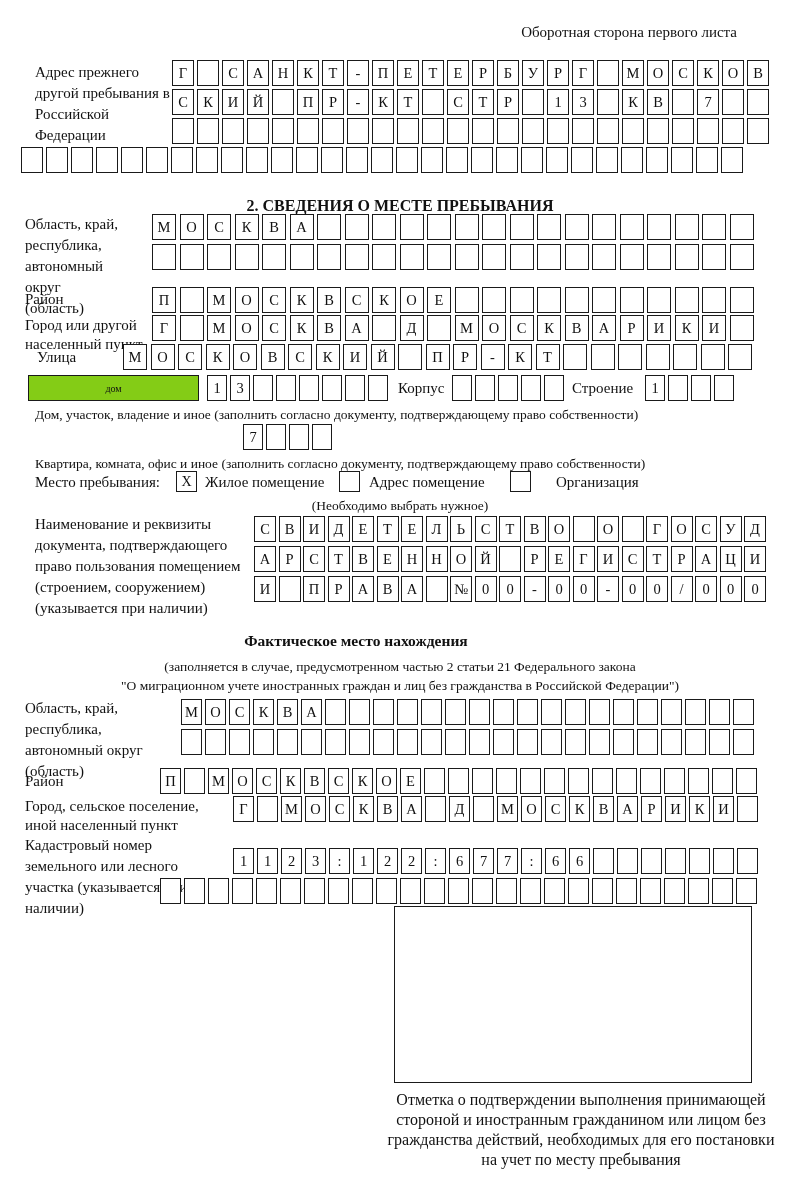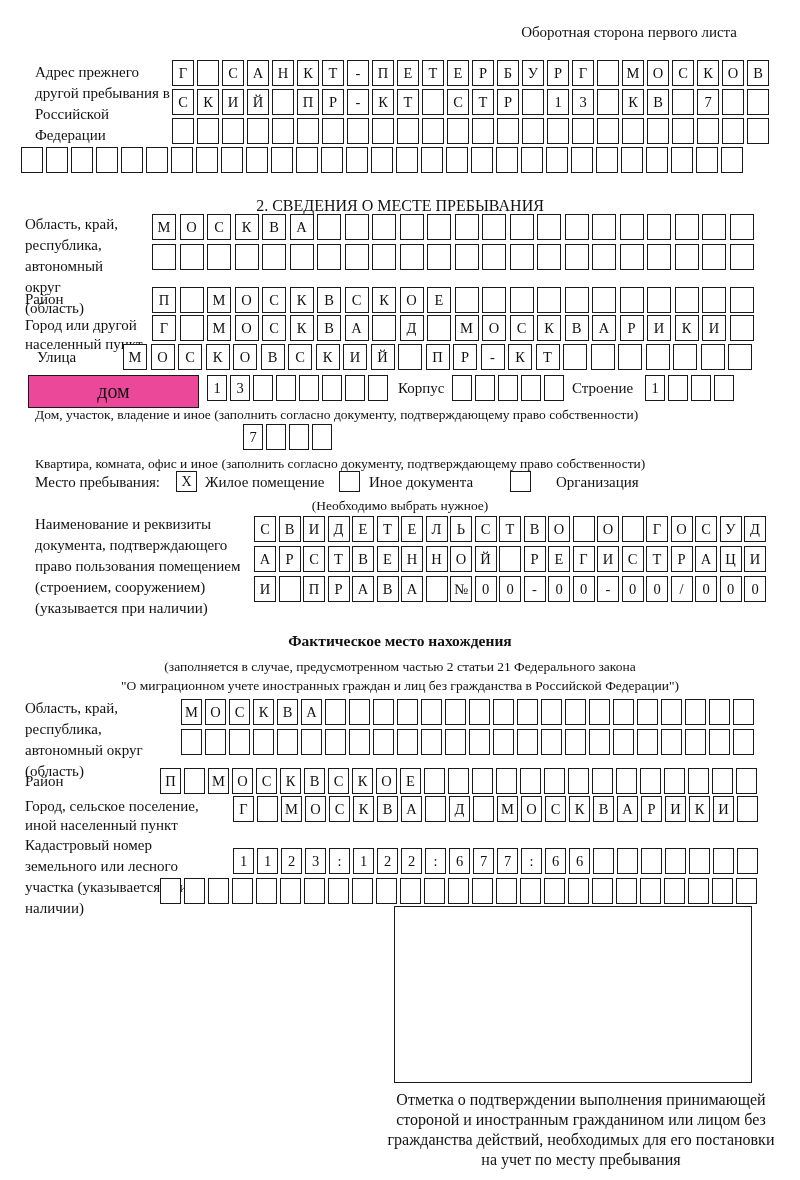--- a/index.html
+++ b/index.html
@@ -5,37 +5,37 @@
   html,body{margin:0;padding:0;background:#fff;}
   .page{
     position:relative;width:800px;height:1180px;margin:0 auto;background:#fff;
     font-family:"Liberation Serif","DejaVu Serif",serif;color:#111;overflow:hidden;
   }
   .abs{position:absolute;}
   .lbl{font-size:15px;line-height:21px;}
   .hdr{font-size:15px;}
   .note{font-size:13.5px;line-height:18px;}
   .center{text-align:center;}
-  .h2{font-size:16px;font-weight:normal;}
+  .h2{font-size:16px;font-weight:bold;}
   .h3{font-size:15.5px;font-weight:bold;}
   .cellrow{position:absolute;display:flex;}
   .cell{
     box-sizing:border-box;flex:none;height:26px;border:1.6px solid #1a1a1a;background:#fff;
     display:inline-flex;align-items:center;justify-content:center;
     font-size:14.5px;font-family:"Liberation Serif","DejaVu Serif",serif;
   }
   .r-top{gap:3px}.r-top .cell{width:22px}
   .r-full{gap:3px}.r-full .cell{width:22px}
   .r-sec{gap:3.5px}.r-sec .cell{width:24px}
   .r-house{gap:3px}.r-house .cell{width:20px}
   .r-doc{gap:2.5px}.r-doc .cell{width:22px}
   .r-f{gap:3px}.r-f .cell{width:21px}
   .wbox{
-    box-sizing:border-box;position:absolute;height:33px;border:1.6px solid #1a1a1a;
-    display:flex;align-items:center;justify-content:center;font-size:20px;background:#ec4899;
+    box-sizing:border-box;position:absolute;height:26px;border:1.6px solid #1a1a1a;
+    display:flex;align-items:center;justify-content:center;font-size:10px;background:#84cc16;
   }
   .chk{
     box-sizing:border-box;position:absolute;width:21px;height:21px;border:1.6px solid #1a1a1a;
     display:inline-flex;align-items:center;justify-content:center;font-size:14px;background:#fff;
   }
   .stamp{
     box-sizing:border-box;position:absolute;border:1.8px solid #1a1a1a;background:#fff;
   }
 </style>
 </head>
@@ -320,21 +320,21 @@
       <span class="cell"></span>
       <span class="cell"></span>
       <span class="cell"></span>
     </div>
   <div class="abs note" style="left:35px;top:455px;width:740px;">Квартира, комната, офис и иное (заполнить согласно документу, подтверждающему право собственности)</div>
 
   <div class="abs lbl" style="left:35px;top:472px;">Место пребывания:</div>
   <div class="chk" style="left:176px;top:471px;">X</div>
   <div class="abs lbl" style="left:205px;top:472px;">Жилое помещение</div>
   <div class="chk" style="left:339px;top:471px;"></div>
-  <div class="abs lbl" style="left:369px;top:472px;">Иное документа</div>
+  <div class="abs lbl" style="left:369px;top:472px;">Адрес помещение</div>
   <div class="chk" style="left:510px;top:471px;"></div>
   <div class="abs lbl" style="left:556px;top:472px;">Организация</div>
   <div class="abs lbl" style="left:35px;top:514px;width:220px;">Наименование и реквизиты документа, подтверждающего право пользования помещением (строением, сооружением) (указывается при наличии)</div>
 
   <div class="abs note center" style="left:0;top:497px;width:800px;">(Необходимо выбрать нужное)</div>
   <div class="cellrow r-doc" style="left:254px;top:516px;">
       <span class="cell">С</span>
       <span class="cell">В</span>
       <span class="cell">И</span>
       <span class="cell">Д</span>
@@ -396,21 +396,21 @@
       <span class="cell">0</span>
       <span class="cell">-</span>
       <span class="cell">0</span>
       <span class="cell">0</span>
       <span class="cell">/</span>
       <span class="cell">0</span>
       <span class="cell">0</span>
       <span class="cell">0</span>
     </div>
 
-  <div class="abs h3 center" style="left:0;top:632px;width:712px;padding-left:44px;">Фактическое место нахождения</div>
+  <div class="abs h3 center" style="left:0;top:632px;width:712px;">Фактическое место нахождения</div>
   <div class="abs note center" style="left:0;top:658px;width:800px;">(заполняется в случае, предусмотренном частью 2 статьи 21 Федерального закона</div>
   <div class="abs note center" style="left:0;top:677px;width:800px;">"О миграционном учете иностранных граждан и лиц без гражданства в Российской Федерации")</div>
 
   <div class="abs lbl" style="left:25px;top:698px;width:142px;">Область, край, республика, автономный округ (область)</div>
   <div class="cellrow r-f" style="left:181px;top:699px;">
       <span class="cell">М</span>
       <span class="cell">О</span>
       <span class="cell">С</span>
       <span class="cell">К</span>
       <span class="cell">В</span>

